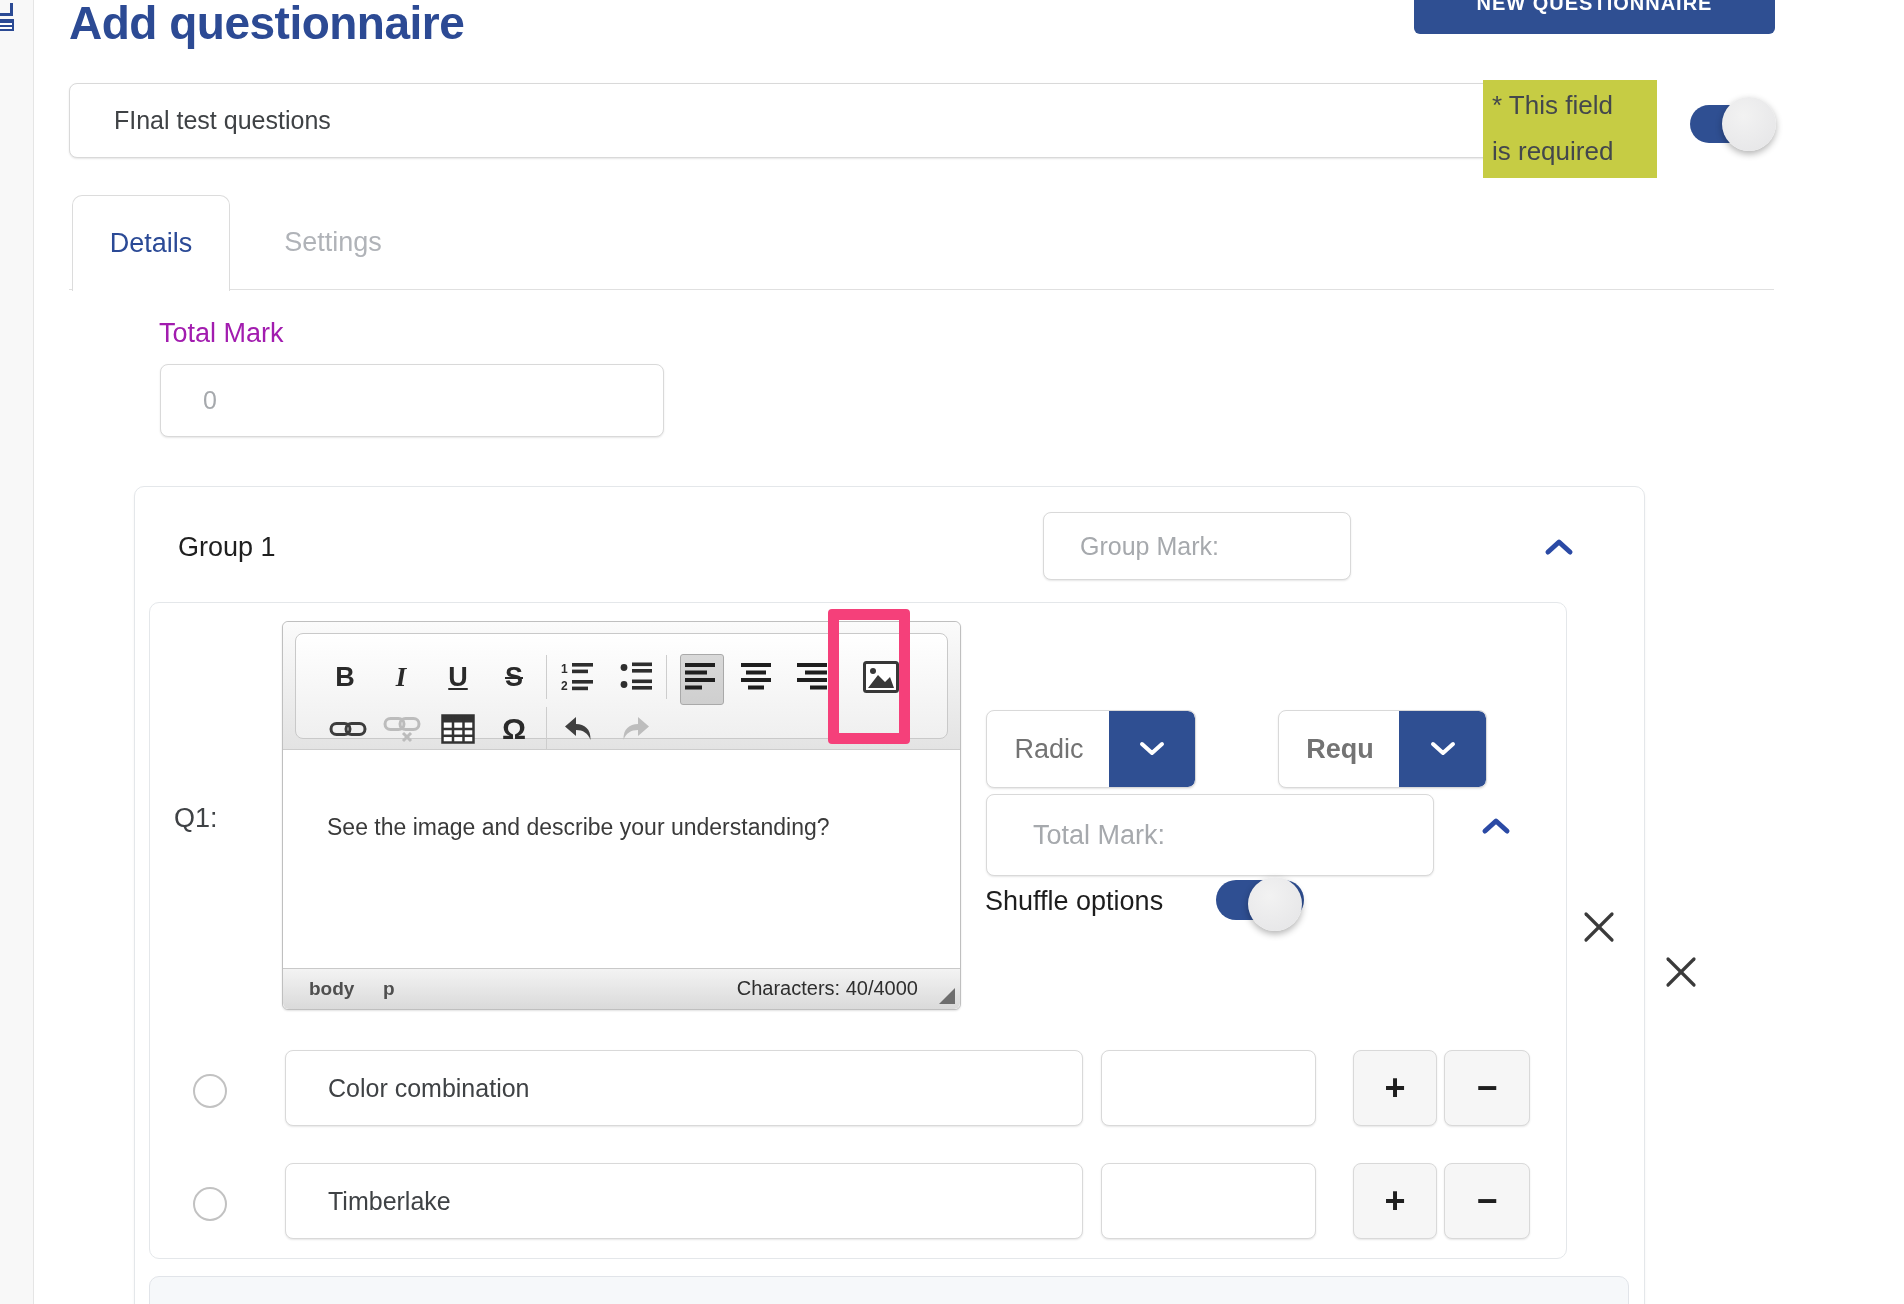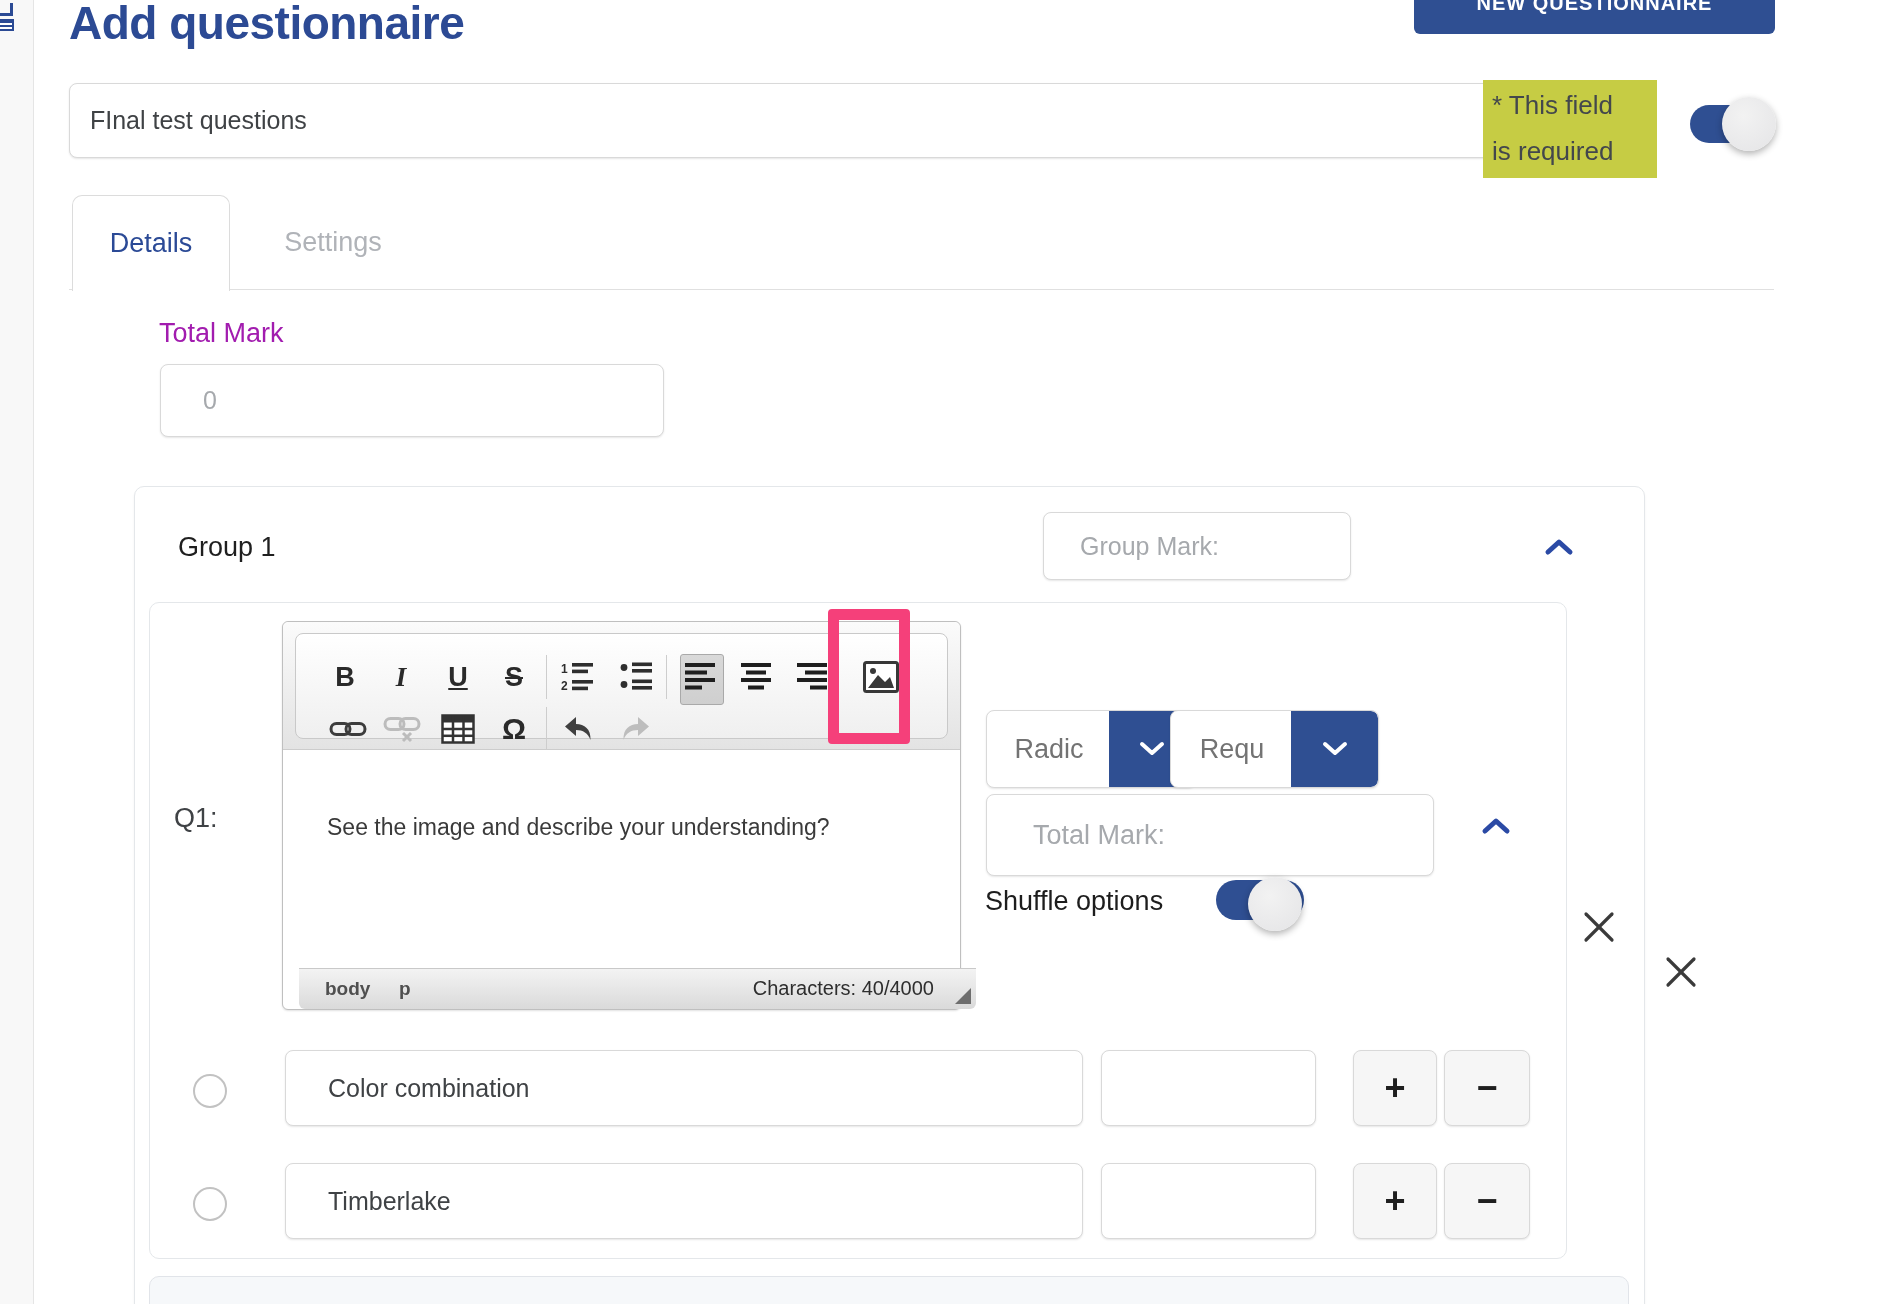--- a/index.html
+++ b/index.html
@@ -24,21 +24,21 @@
   .new-q-btn { left:1414px; top:-28px; width:361px; height:62px; background:#2f4f92; border-radius:6px;
                color:#fff; font-size:20px; font-weight:bold; letter-spacing:1px;
                display:flex; align-items:center; justify-content:center; }
 
   
   .tb { background:#fff; border:1px solid #d9d9d9; border-radius:8px;
         box-shadow:0 1px 2px rgba(0,0,0,.10); display:flex; align-items:center;
         font-size:25px; color:#3f4245; overflow:hidden; white-space:nowrap; }
   .ph { color:#a6a9ad; }
 
-  .name-input { left:69px; top:83px; width:1564px; height:75px; padding-left:20px; }
+  .name-input { left:69px; top:83px; width:1564px; height:75px; padding-left:44px; }
 
   .req-note { left:1483px; top:80px; width:174px; background:#c6cc44; color:#43474c;
               font-size:26px; line-height:46px; padding:2px 6px 4px 9px; }
 
   .toggle-track { background:#2f4f92; border-radius:20px; }
   .toggle-knob { border-radius:50%; background:radial-gradient(circle at 40% 35%, #f2f2f2, #e4e4e6);
                  box-shadow:0 3px 7px rgba(0,0,0,.30); }
   .tgl-top-track { left:1690px; top:105px; width:80px; height:38px; }
   .tgl-top-knob  { left:1722px; top:97px;  width:54px; height:54px; }
 
@@ -76,37 +76,37 @@
   .ed-toolbar-inner { position:absolute; left:12px; top:11px; width:653px; height:106px;
                       border:1px solid #c9c9c9; border-radius:8px;
                       background:linear-gradient(#ffffff, #efefef); }
   .tbtn { position:absolute; width:44px; height:40px; display:flex; align-items:center; justify-content:center; }
   .tb-sep { position:absolute; width:1px; height:44px; background:#cdcdcd; }
   .tglyph { font-size:27px; font-weight:bold; color:#2a2a2a; line-height:1; }
   .active-bg { position:absolute; left:384px; top:20px; width:44px; height:51px;
                background:linear-gradient(#d9d9d9,#cfcfcf); border:1px solid #a9a9a9; border-radius:3px; }
   .ed-content { position:absolute; left:0; top:128px; width:677px; height:218px; background:#fff; }
   .ed-text { position:absolute; left:44px; top:64px; font-size:23px; color:#3a3a3a; }
-  .ed-footer { position:absolute; left:16px; top:346px; width:677px; height:41px;
+  .ed-footer { position:absolute; left:0; top:346px; width:677px; height:41px;
                background:linear-gradient(#f3f3f3,#dadada); border-top:1px solid #c9c9c9;
                border-radius:0 0 6px 6px; }
   .ed-path-body { position:absolute; left:26px; top:9px; font-size:19px; font-weight:bold; color:#4f4f4f; }
   .ed-path-p { position:absolute; left:100px; top:9px; font-size:19px; font-weight:bold; color:#4f4f4f; }
   .ed-chars { position:absolute; right:42px; top:8px; font-size:20px; color:#2e2e2e; }
   .ed-resize { position:absolute; right:5px; bottom:5px; width:0; height:0;
                border-left:16px solid transparent; border-bottom:16px solid #6e6e6e; }
 
   .pink-annotation { left:678px; top:6px; width:82px; height:135px; border:11px solid #f5407a;
                      border-radius:4px; z-index:6; }
 
   
   .dropdown { background:#fff; border:1px solid #d9d9d9; border-radius:8px;
               box-shadow:0 1px 2px rgba(0,0,0,.10); overflow:hidden; }
   .dd1 { left:836px; top:107px; width:210px; height:78px; }
-  .dd2 { left:1020px; top:107px; width:209px; height:78px; }
+  .dd2 { left:1128px; top:107px; width:209px; height:78px;font-weight:bold; }
   .dd-label { position:absolute; left:0; top:0; bottom:0; display:flex; align-items:center;
               justify-content:center; font-size:27px; color:#737373; }
   .dd1 .dd-label { width:124px; }
   .dd2 .dd-label { width:122px; }
   .dd-blue { position:absolute; right:0; top:0; bottom:0; background:#2f4f92;
              border-radius:0 7px 7px 0; display:flex; align-items:center; justify-content:center; }
   .dd1 .dd-blue { width:86px; } .dd2 .dd-blue { width:87px; }
 
   .q-total-mark { left:836px; top:191px; width:448px; height:82px; padding-left:46px; font-size:27px; }
   .q-caret { left:1331px; top:214px; }

